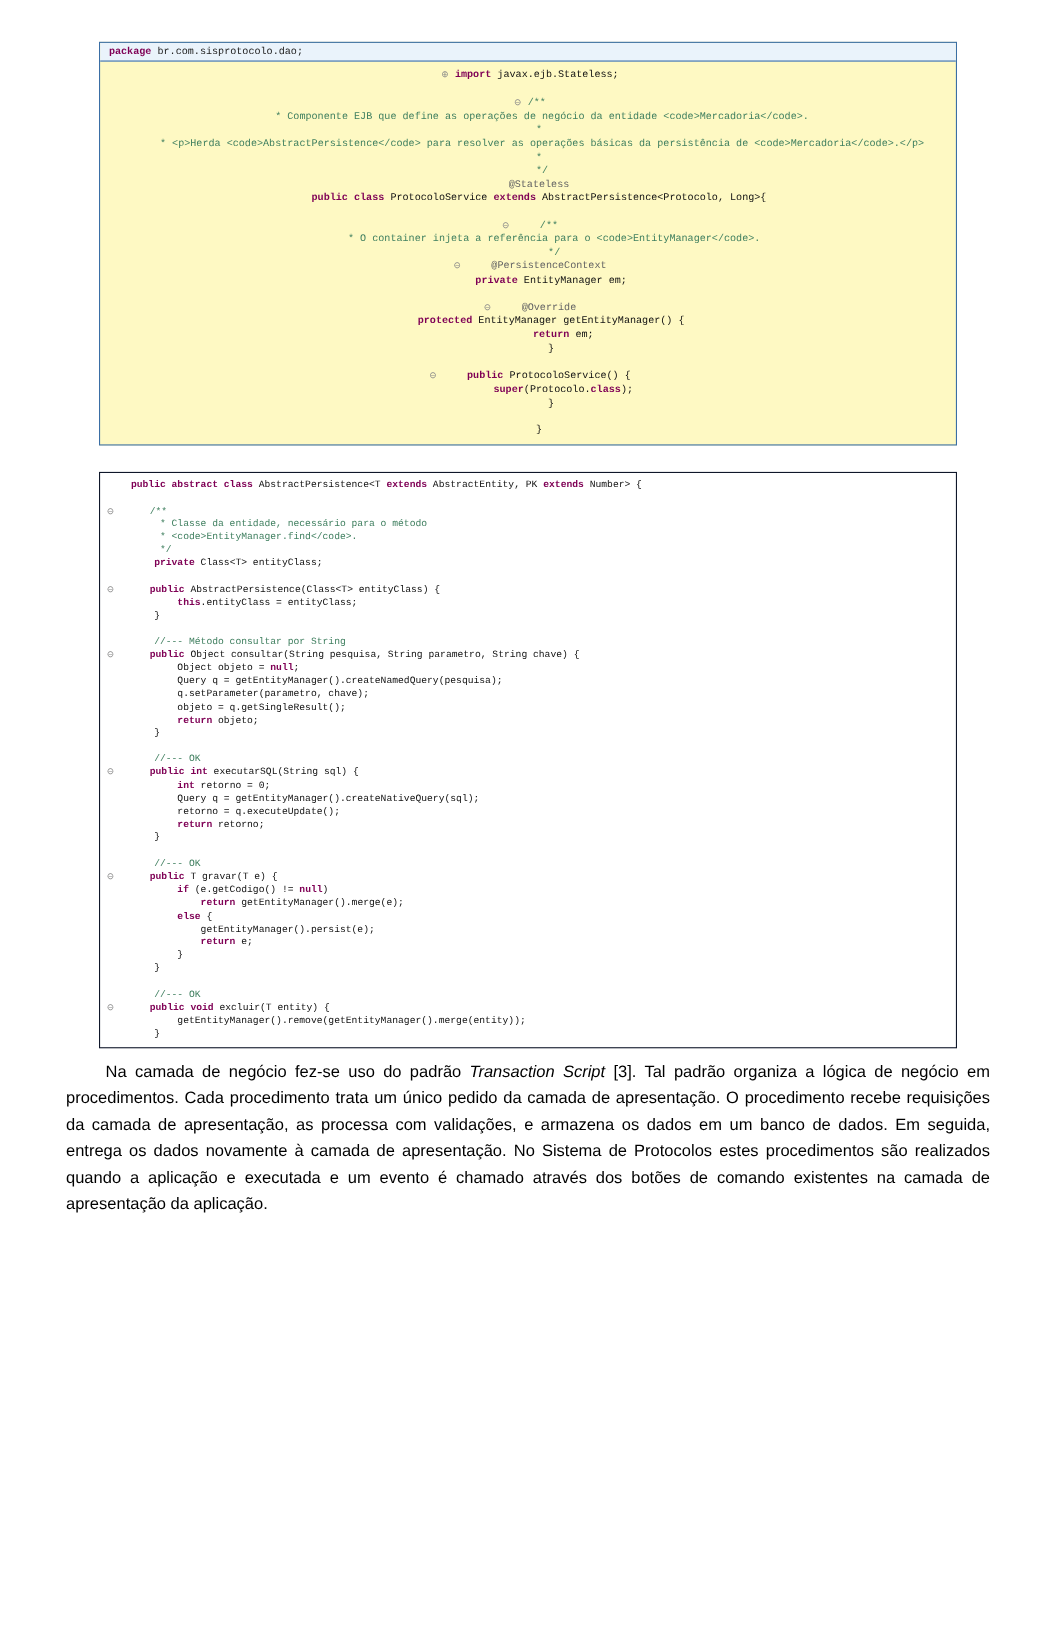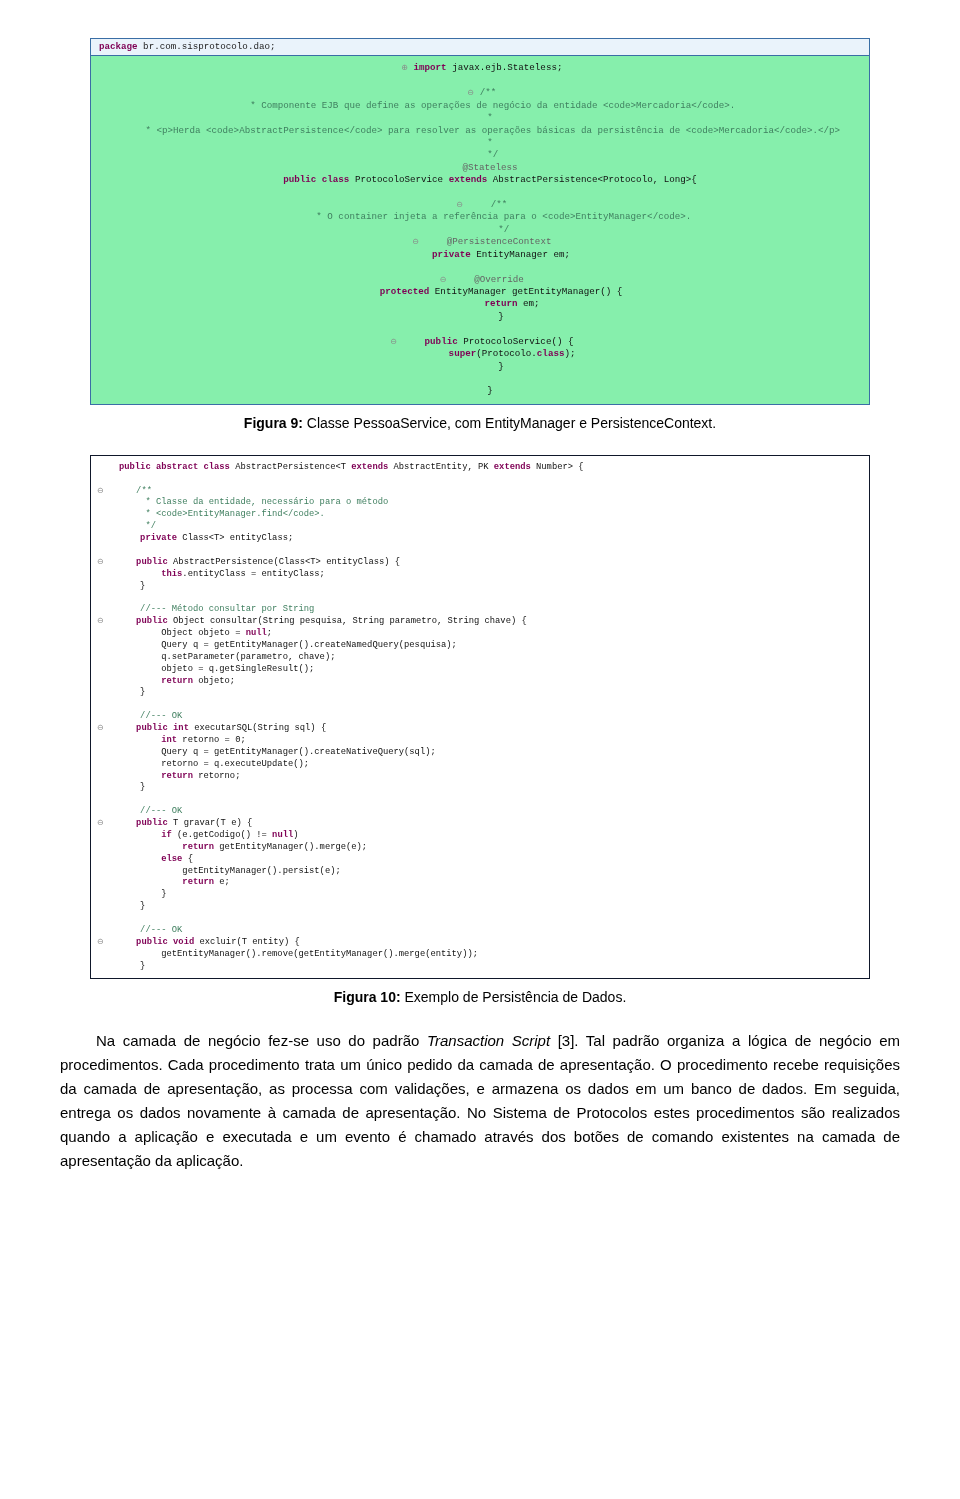--- a/index.html
+++ b/index.html
@@ -20,21 +20,21 @@
     margin: 0 0 14px 0;
   }
   .caption {
     font-size: 14px;
     text-align: center;
     margin: 8px 0 24px 0;
   }
   .caption b { font-weight: bold; }
   .code-box {
     border: 1px solid #3a6ea5;
-    background: #86efac;
+    background: #fef9c3;
     margin: 18px 30px 10px 30px;
     font-family: Consolas, "Courier New", monospace;
     font-size: 9.2px;
     line-height: 1.35;
     overflow: hidden;
   }
   .code-box .pkg-bar {
     background: #eaf3fb;
     border-bottom: 1px solid #3a6ea5;
     padding: 2px 8px;
@@ -113,23 +113,20 @@
 <span class="kw">        return</span><span> em;</span>
 <span>    }</span>
 
 <span class="gutter-minus"></span><span class="kw">    public</span><span> ProtocoloService() {</span>
 <span class="kw">        super</span><span>(Protocolo.</span><span class="kw">class</span><span>);</span>
 <span>    }</span>
 
 <span>}</span></div>
   </div>
 
-  <p class="caption">
-    <b>Figura 9:</b><span> Classe PessoaService, com EntityManager e PersistenceContext.</span>
-  </p>
 
   <div class="code-box2">
     <div class="inner"><span class="kw">public abstract class</span><span> AbstractPersistence&lt;T </span><span class="kw">extends</span><span> AbstractEntity, PK </span><span class="kw">extends</span><span> Number&gt; {</span>
 
 <span class="gutter-minus"></span><span class="cm">    /**</span>
 <span class="cm">     * Classe da entidade, necessário para o método</span>
 <span class="cm">     * &lt;code&gt;EntityManager.find&lt;/code&gt;.</span>
 <span class="cm">     */</span>
 <span class="kw">    private</span><span> Class&lt;T&gt; entityClass;</span>
 
@@ -163,21 +160,18 @@
 <span class="kw">            return</span><span> e;</span>
 <span>        }</span>
 <span>    }</span>
 
 <span class="cm">    //--- OK</span>
 <span class="gutter-minus"></span><span class="kw">    public void</span><span> excluir(T entity) {</span>
 <span>        getEntityManager().remove(getEntityManager().merge(entity));</span>
 <span>    }</span></div>
   </div>
 
-  <p class="caption">
-    <b>Figura 10:</b><span> Exemplo de Persistência de Dados.</span>
-  </p>
 
   <p class="para indent">
     <span>Na camada de negócio fez-se uso do padrão </span><i>Transaction Script </i><span>[3]. Tal padrão organiza a lógica de negócio em procedimentos. Cada procedimento trata um único pedido da camada de apresentação. O procedimento recebe requisições da camada de apresentação, as processa com validações, e armazena os dados em um banco de dados. Em seguida, entrega os dados novamente à camada de apresentação. No Sistema de Protocolos estes procedimentos são realizados quando a aplicação e executada e um evento é chamado através dos botões de comando existentes na camada de apresentação da aplicação.</span>
   </p>
 
 </div>
 
 </body></html>

